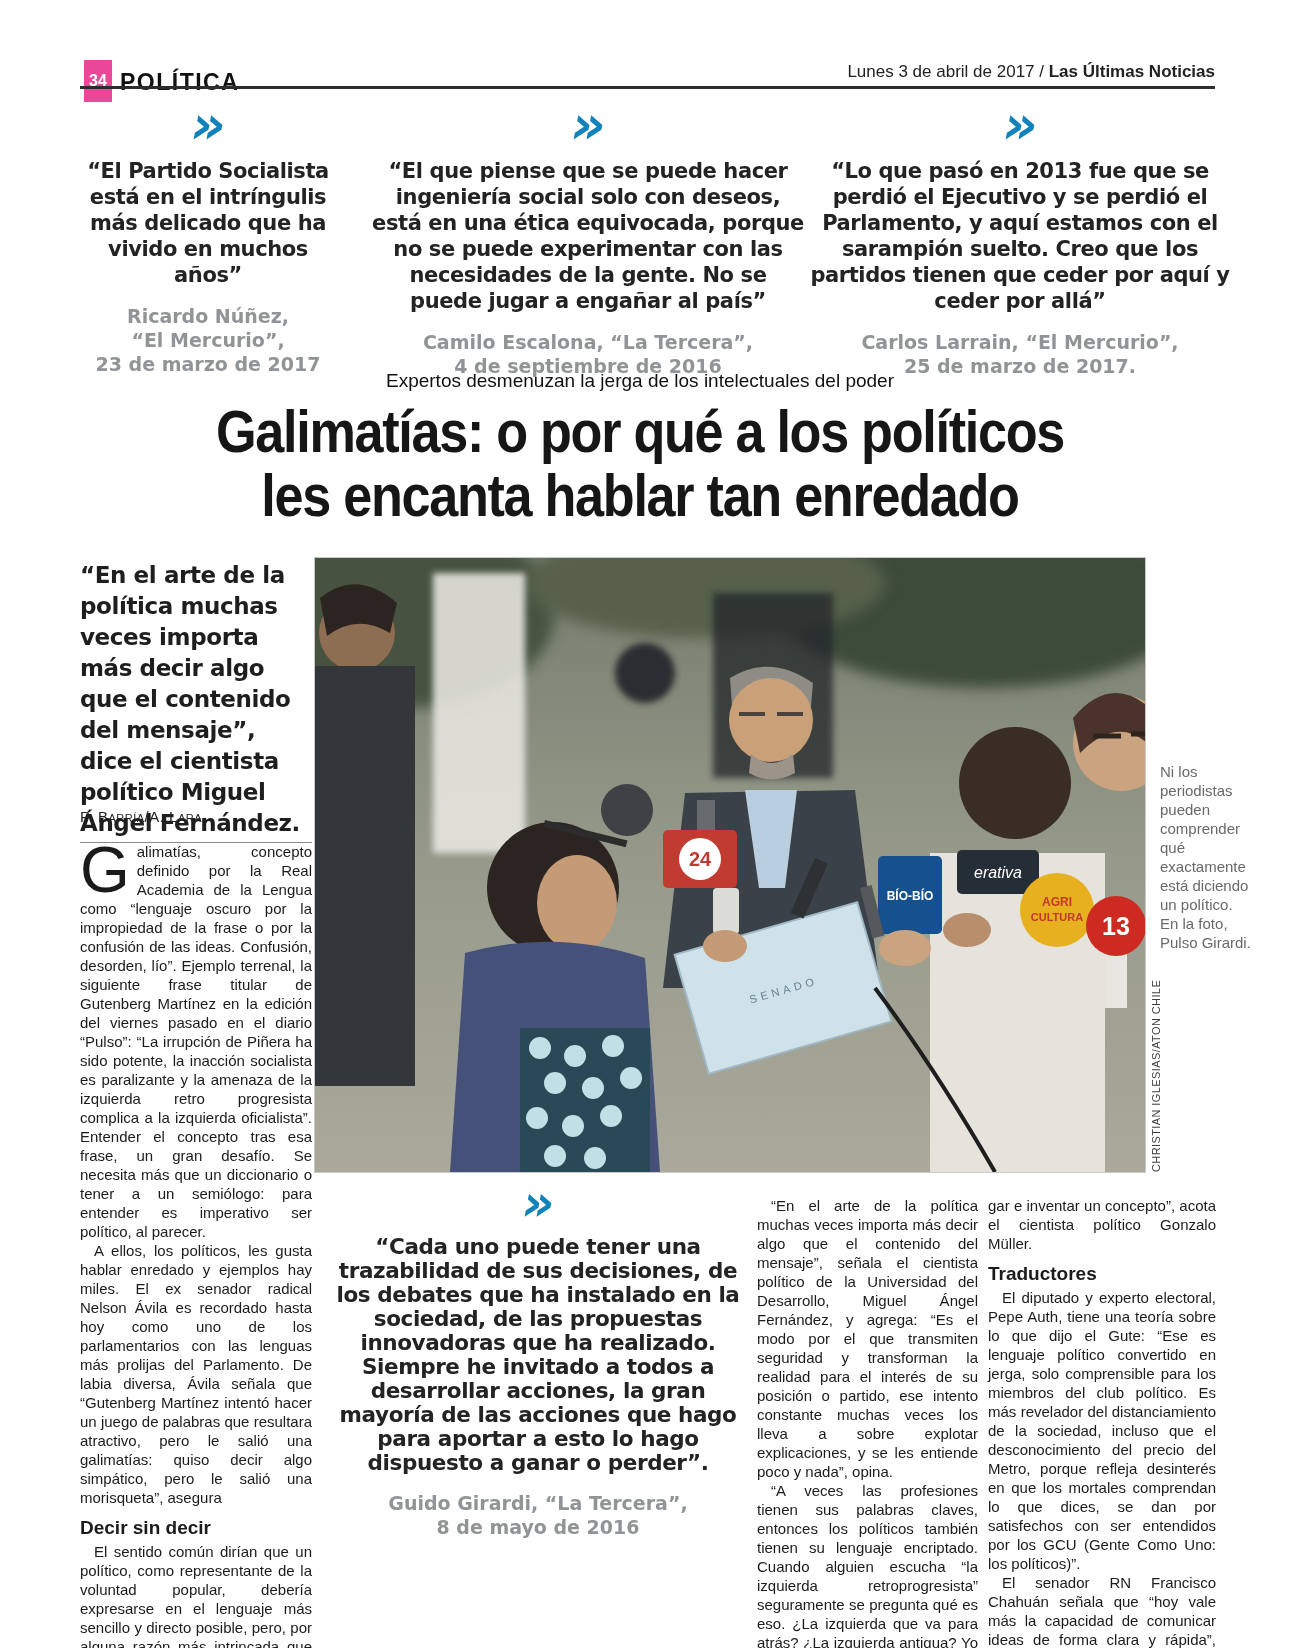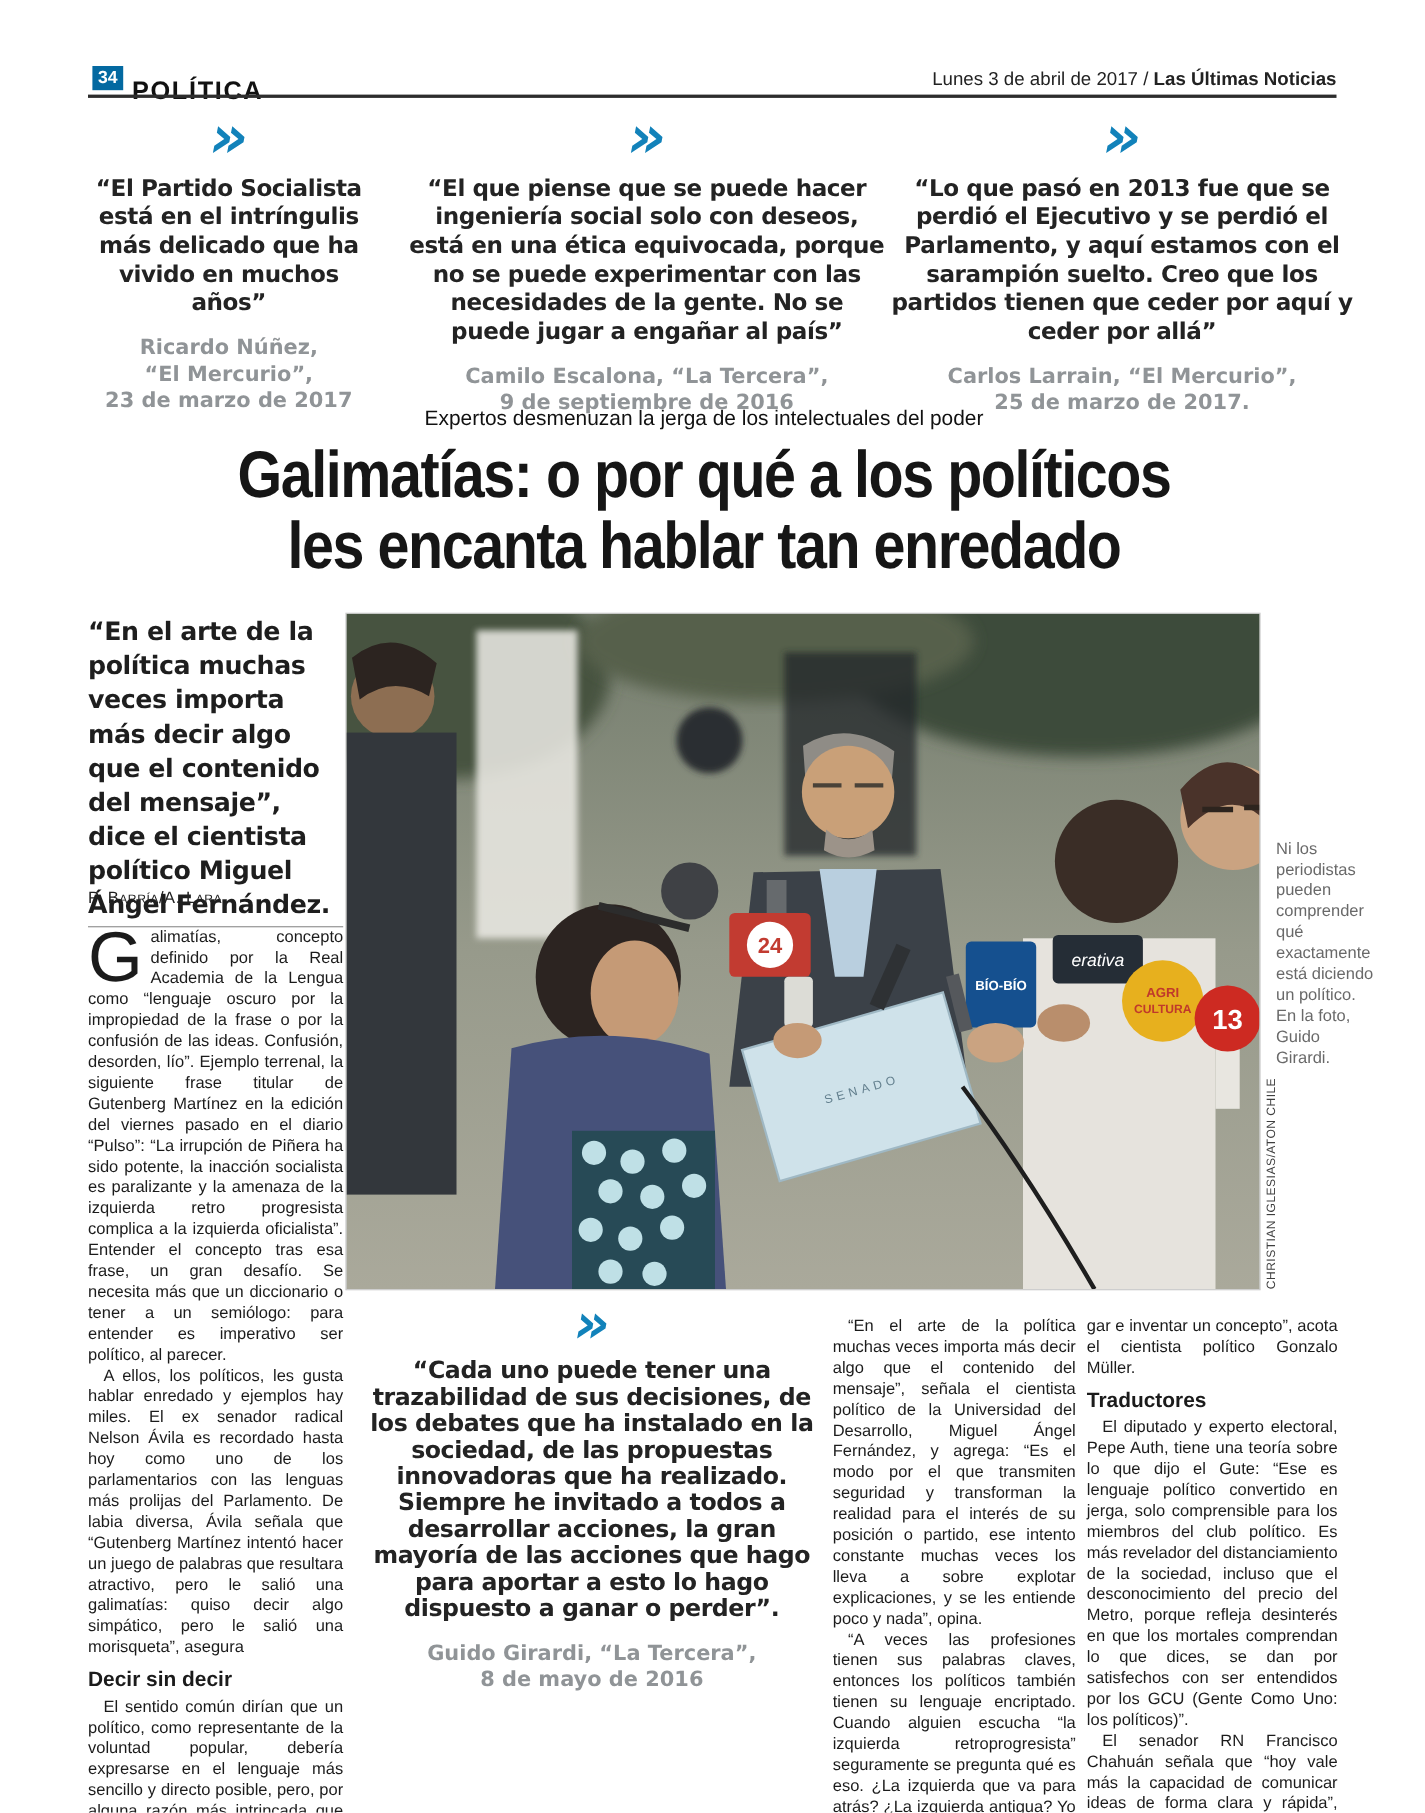--- a/index.html
+++ b/index.html
@@ -5,22 +5,22 @@
   * { margin:0; padding:0; box-sizing:border-box; }
   html,body { background:#ffffff; }
   .page {
     position:relative; width:1295px; height:1648px; background:#fff;
     font-family:"Liberation Sans", sans-serif; color:#1b1b1b; overflow:hidden;
   }
   .abs { position:absolute; }
 
   
   .pagenum {
-    left:84px; top:60px; background:#0369a1; color:#fff;
-    font:bold 16px/20px "Liberation Sans",sans-serif; padding:1px 5px;
+    left:84px; top:60px; background:#ec4899; color:#fff;
+    font:bold 16px/20px "Liberation Sans",sans-serif; padding:11px 5px;
   }
   .section-title {
     left:120px; top:69px; font:bold 23px/26px "Liberation Sans",sans-serif;
     letter-spacing:1.5px; color:#111;
   }
   .dateline {
     right:80px; top:62px; font:17px/20px "Liberation Sans",sans-serif; color:#222;
     text-align:right;
   }
   .dateline b { font-weight:bold; }
@@ -108,21 +108,21 @@
     <span class="chev">»</span>
     <div class="quote-text">“El Partido Socialista está en el intríngulis más delicado que ha vivido en muchos años”</div>
     <div class="quote-attr">Ricardo Núñez,
 “El Mercurio”,
 23 de marzo de 2017</div>
   </div>
   <div class="abs quote-block" style="left:372px; top:102px; width:432px;">
     <span class="chev">»</span>
     <div class="quote-text">“El que piense que se puede hacer ingeniería social solo con deseos, está en una ética equivocada, porque no se puede experimentar con las necesidades de la gente. No se puede jugar a engañar al país”</div>
     <div class="quote-attr">Camilo Escalona, “La Tercera”,
-9 de septiembre de 2016</div>
+4 de septiembre de 2016</div>
   </div>
   <div class="abs quote-block" style="left:806px; top:102px; width:428px;">
     <span class="chev">»</span>
     <div class="quote-text">“Lo que pasó en 2013 fue que se perdió el Ejecutivo y se perdió el Parlamento, y aquí estamos con el sarampión suelto. Creo que los partidos tienen que ceder por aquí y ceder por allá”</div>
     <div class="quote-attr">Carlos Larrain, “El Mercurio”,
 25 de marzo de 2017.</div>
   </div>
 
   <div class="abs kicker">Expertos desmenuzan la jerga de los intelectuales del poder</div>
   <h1 class="abs headline" style="white-space:pre-line;">Galimatías: o por qué a los políticos
@@ -226,21 +226,21 @@
       <circle cx="801" cy="368" r="30" fill="#cd2a22"></circle>
       <text x="801" y="377" text-anchor="middle" font-size="25" font-weight="bold" fill="#ffffff">13</text>
 
       <rect x="500" y="300" width="14" height="60" fill="#2e3134" transform="rotate(24 500 300)"></rect>
       <rect x="545" y="330" width="12" height="52" fill="#55585c" transform="rotate(-14 545 330)"></rect>
       <ellipse cx="590" cy="390" rx="26" ry="18" fill="#caa381"></ellipse>
       <ellipse cx="652" cy="372" rx="24" ry="17" fill="#b98e6c"></ellipse>
       <path d="M560,430 q60,80 120,184" stroke="#1e1e1e" stroke-width="4" fill="none"></path>
     </svg>
   </div>
-  <div class="abs photo-caption">Ni los periodistas pueden comprender qué exactamente está diciendo un político. En la foto, Guido Girardi.</div>
+  <div class="abs photo-caption">Ni los periodistas pueden comprender qué exactamente está diciendo un político. En la foto, Pulso Girardi.</div>
   <div class="abs photo-credit">CHRISTIAN IGLESIAS/ATON CHILE</div>
 
   <div class="abs quote-block gquote">
     <span class="chev chev-small">»</span>
     <div class="quote-text">“Cada uno puede tener una trazabilidad de sus decisiones, de los debates que ha instalado en la sociedad, de las propuestas innovadoras que ha realizado. Siempre he invitado a todos a desarrollar acciones, la gran mayoría de las acciones que hago para aportar a esto lo hago dispuesto a ganar o perder”.</div>
     <div class="quote-attr">Guido Girardi, “La Tercera”,
 8 de mayo de 2016</div>
   </div>
 
   <div class="abs bodycol col3">

